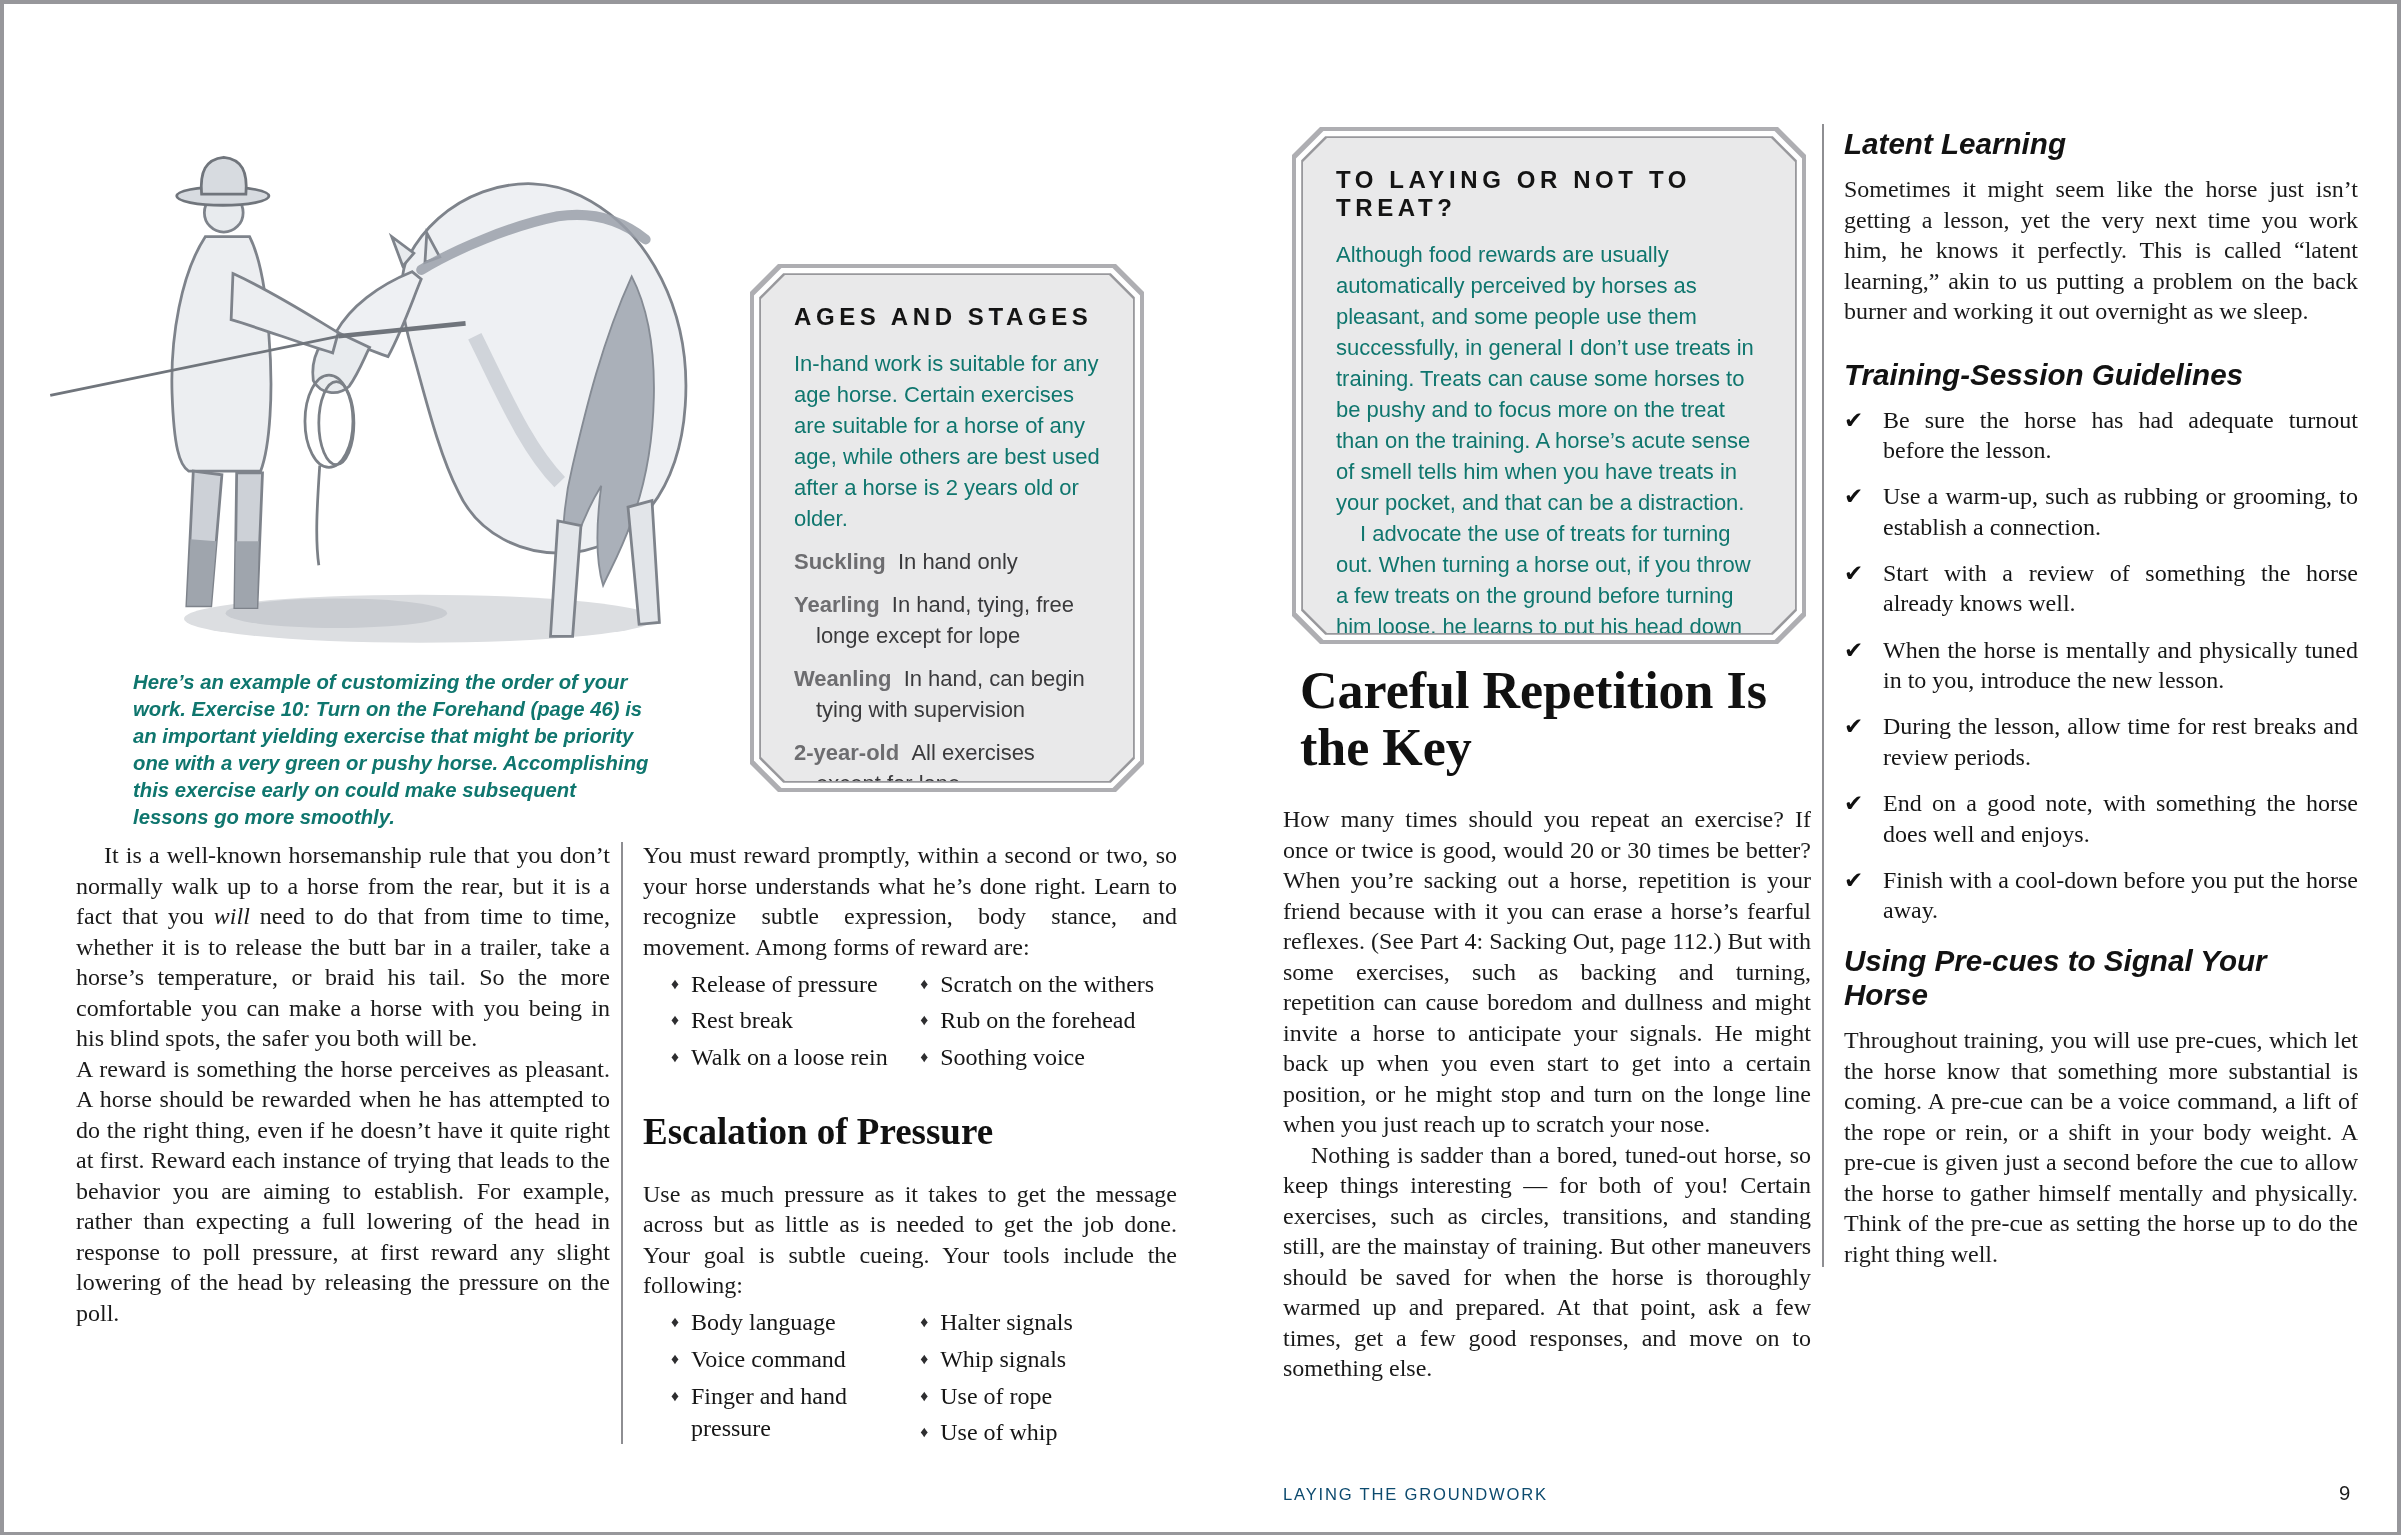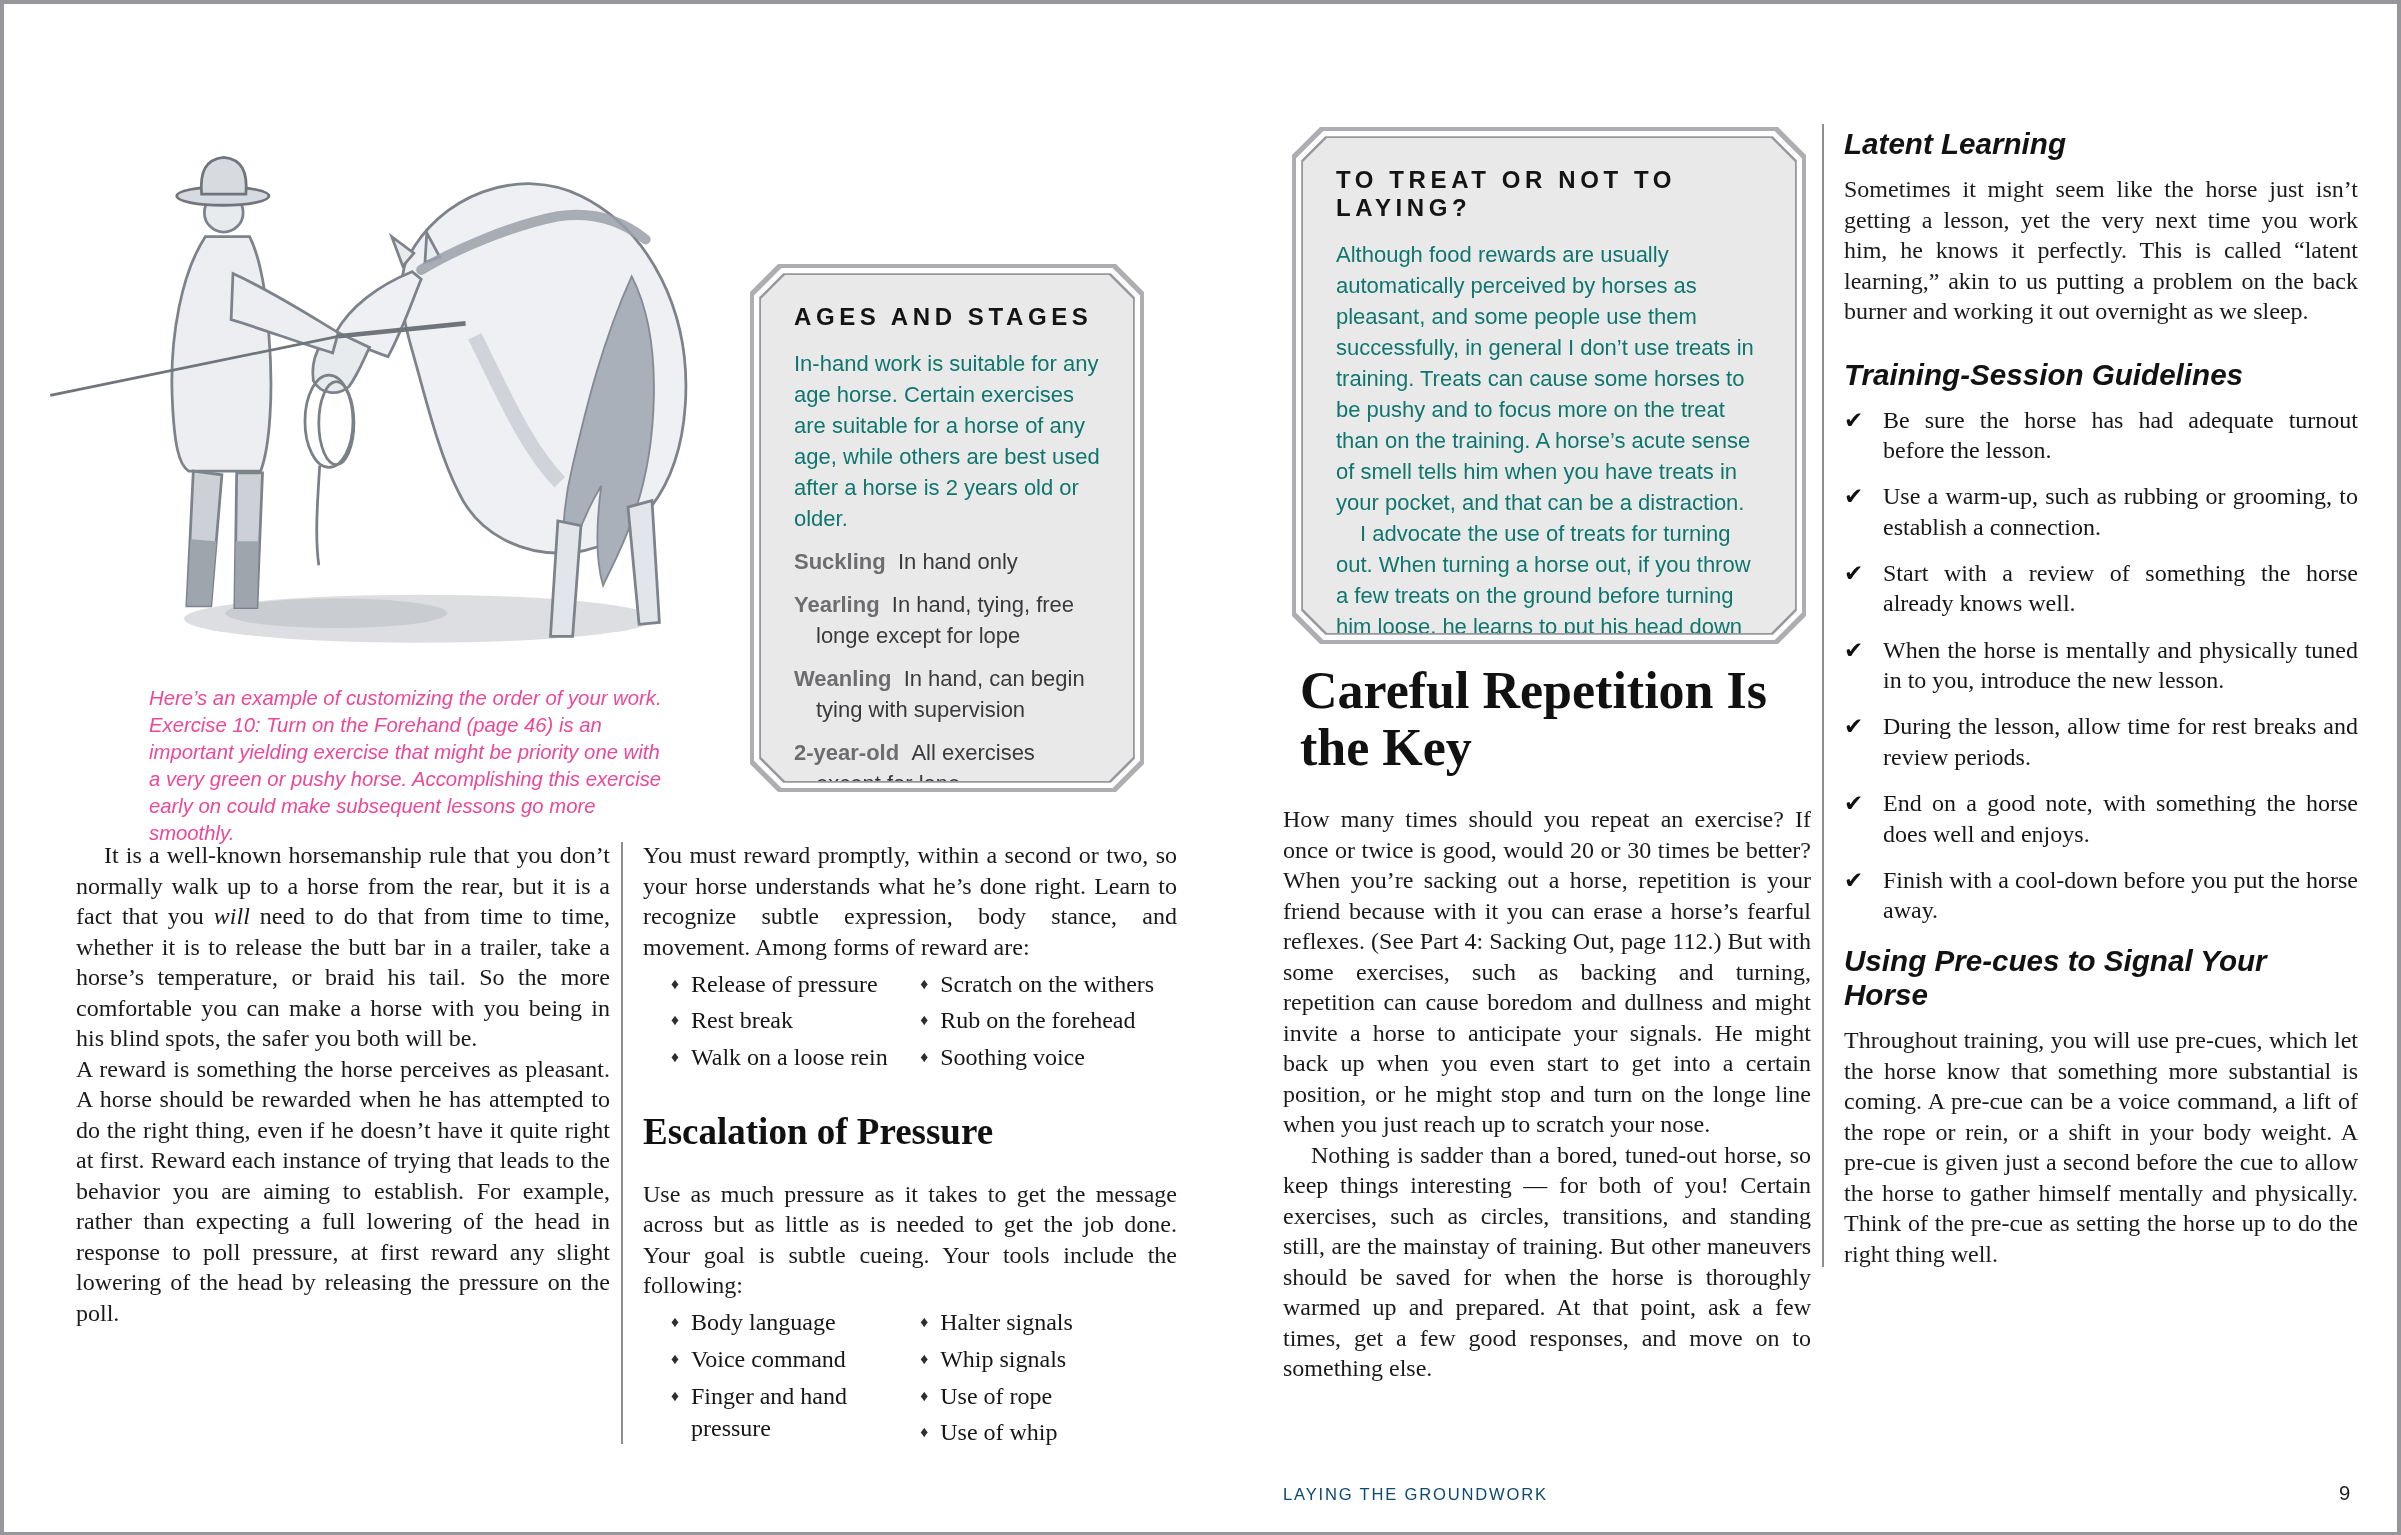--- a/index.html
+++ b/index.html
@@ -41,22 +41,22 @@
   .bullets ul.colB{flex:1;padding-left:9.2px;}
   .bullets li{display:flex;align-items:flex-start;font-size:24px;line-height:32px;margin:0 0 4.6px 0;}
   .diamond{font-size:15.7px;line-height:32px;margin-right:12px;color:#2e2e30;flex:0 0 auto;}
   
   .checks{list-style:none;margin:13px 0 0 0;padding:0;}
   .checks li{display:flex;align-items:flex-start;margin:0 0 15.7px 0;
              font-size:24px;line-height:30.5px;text-align:justify;}
   .check{flex:0 0 39px;font-family:"DejaVu Sans",sans-serif;font-weight:700;
          font-size:23px;line-height:30.5px;color:#111;}
   
-  .caption{font-family:"Liberation Sans",sans-serif;font-style:italic;font-weight:400;
-           font-size:20.3px;line-height:27px;color:#ec4899;margin:16px;}
+  .caption{font-family:"Liberation Sans",sans-serif;font-style:italic;font-weight:700;
+           font-size:20.3px;line-height:27px;color:#0f766e;margin:0;}
   
   .pullquote{font-family:"Liberation Serif",serif;font-style:italic;font-size:31px;
              line-height:42px;color:#141414;text-align:center;margin:11px 0;}
   .qrule{background:#3d3d3f;height:1.8px;margin:0 auto;}
   
   .footer-label{font-family:"Liberation Sans",sans-serif;font-weight:400;font-size:16.6px;
                 letter-spacing:1.8px;color:#0c4a6e;}
   .footer-page{font-family:"Liberation Sans",sans-serif;font-size:20.3px;color:#1d1d1d;}
 </style>
 </head>
@@ -198,21 +198,21 @@
             <span>Use of whip</span>
           </li>
       </ul>
     </div>
   </div>
 
   <div class="box-outer oct abs" style="left:1288px;top:123px;width:514px;height:517px;">
     <div class="box-gap oct"></div>
     <div class="box-line oct2"></div>
     <div class="box-fill oct2">
-      <p class="box-title">TO TREAT OR NOT TO LAYING?</p>
+      <p class="box-title">TO LAYING OR NOT TO TREAT?</p>
       <p class="box-text">Although food rewards are usually automatically perceived by horses as pleasant, and some people use them successfully, in general I don’t use treats in training. Treats can cause some horses to be pushy and to focus more on the treat than on the training. A horse’s acute sense of smell tells him when you have treats in your pocket, and that can be a distraction.</p>
       <p class="box-text" style="text-indent:24px;">I advocate the use of treats for turning out. When turning a horse out, if you throw a few treats on the ground before turning him loose, he learns to put his head down instead of running off when unhaltered.</p>
     </div>
   </div>
 
   <div class="abs" style="left:1279px;top:658px;width:528px;">
     <h1 class="h-serif" style="font-size:52px;margin:0 17px 28px;">Careful Repetition Is the Key</h1>
     <p class="serif">How many times should you repeat an exercise? If once or twice is good, would 20 or 30 times be better? When you’re sacking out a horse, repetition is your friend because with it you can erase a horse’s fearful reflexes. (See Part 4: Sacking Out, page 112.) But with some exercises, such as backing and turning, repetition can cause boredom and dullness and might invite a horse to anticipate your signals. He might back up when you even start to get into a certain position, or he might stop and turn on the longe line when you just reach up to scratch your nose.</p>
     <p class="serif indent">Nothing is sadder than a bored, tuned-out horse, so keep things interesting — for both of you! Certain exercises, such as circles, transitions, and standing still, are the mainstay of training. But other maneuvers should be saved for when the horse is thoroughly warmed up and prepared. At that point, ask a few times, get a few good responses, and move on to something else.</p>
   </div>

